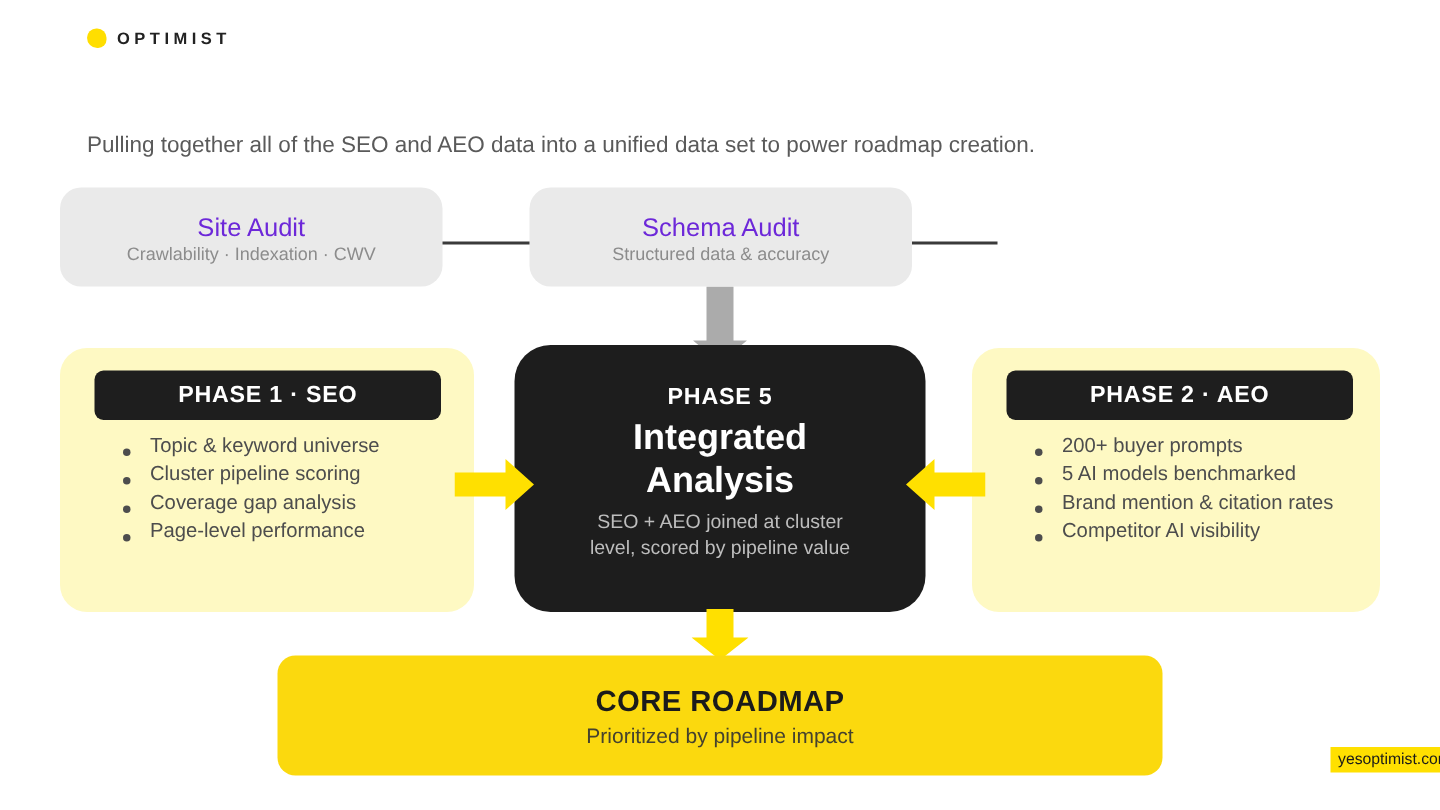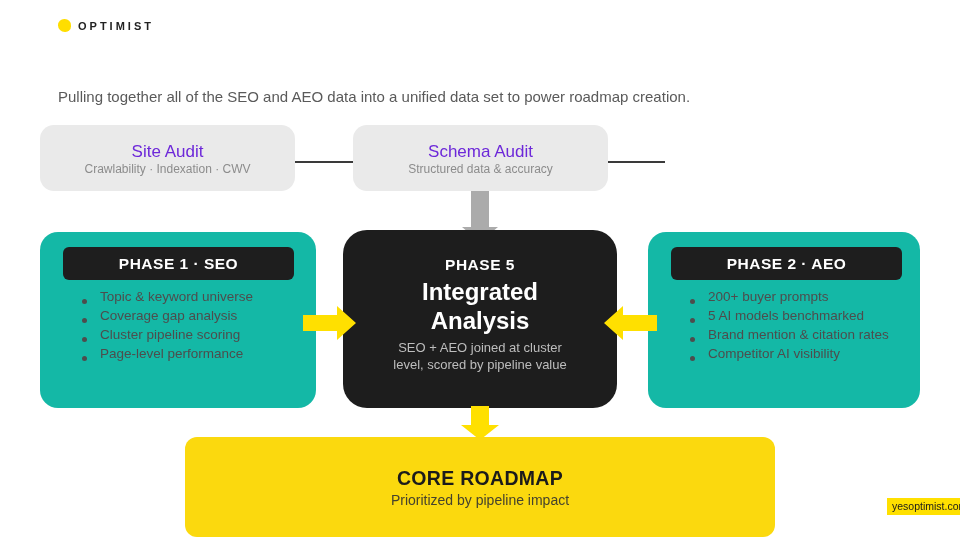--- a/index.html
+++ b/index.html
@@ -42,21 +42,21 @@
   .source-sub { font-size: 12px; color: #8c8c8c; line-height: 16px; }
   .src-1 { left: 40px; } .src-2 { left: 353px; } .src-3 { left: 665px; }
 
   .connector { position: absolute; top: 161px; height: 2px; background: #3a3a3a; }
   .conn-left { left: 295px; width: 58px; }
   .conn-right { left: 608px; width: 57px; }
 
   
   .phase-box {
     position: absolute; top: 232px; height: 176px;
-    background: #14b8a6; border-radius: 18px;
+    background: #fef9c3; border-radius: 18px;
   }
   .phase-left  { left: 40px;  width: 276px; }
   .phase-right { left: 648px; width: 272px; }
   .phase-header {
     position: absolute; left: 23px; top: 15px; width: 231px; height: 33px;
     background: #1E1E1E; border-radius: 6px;
     color: #ffffff; font-size: 15.5px; font-weight: bold; letter-spacing: 0.5px;
     display: flex; align-items: center; justify-content: center;
   }
   .bullets { list-style: none; position: absolute; left: 0; top: 58px; width: 100%; }
@@ -73,21 +73,21 @@
   }
   .center-phase { color: #ffffff; font-size: 15.5px; font-weight: bold; letter-spacing: 0.5px; }
   .center-title { color: #ffffff; font-size: 24px; font-weight: bold; line-height: 29px; width: 175px; margin-top: 3px; }
   .center-desc { color: #bdbdbd; font-size: 13px; line-height: 17px; width: 175px; margin-top: 4px; }
 
   
   .arrow { position: absolute; }
 
   
   .roadmap {
-    position: absolute; left: 185px; top: 437px; width: 590px; height: 100px;
+    position: absolute; left: 185px; top: 437px; width: 590px; height: 80px;
     background: #FBD90E; border-radius: 12px;
     display: flex; flex-direction: column; align-items: center; justify-content: center;
   }
   .roadmap-title { font-size: 19.5px; font-weight: bold; color: #1b1b1b; letter-spacing: 0.3px; }
   .roadmap-sub { font-size: 14px; color: #45422e; margin-top: 2px; }
 
   
   .site-badge {
     position: absolute; left: 847px; top: 498px;
     background: #FFE000; color: #1a1a1a;
@@ -124,25 +124,25 @@
 
   <div class="phase-box phase-left">
     <div class="phase-header">PHASE 1 · SEO</div>
     <ul class="bullets">
         <li class="bullet">
         <span class="dot"></span>
         <span class="bullet-text">Topic &amp; keyword universe</span>
       </li>
         <li class="bullet">
         <span class="dot"></span>
-        <span class="bullet-text">Coverage gap analysis</span>
+        <span class="bullet-text">Cluster pipeline scoring</span>
       </li>
         <li class="bullet">
         <span class="dot"></span>
-        <span class="bullet-text">Cluster pipeline scoring</span>
+        <span class="bullet-text">Coverage gap analysis</span>
       </li>
         <li class="bullet">
         <span class="dot"></span>
         <span class="bullet-text">Page-level performance</span>
       </li>
       </ul>
   </div>
 
   <div class="phase-box phase-right">
     <div class="phase-header">PHASE 2 · AEO</div>

